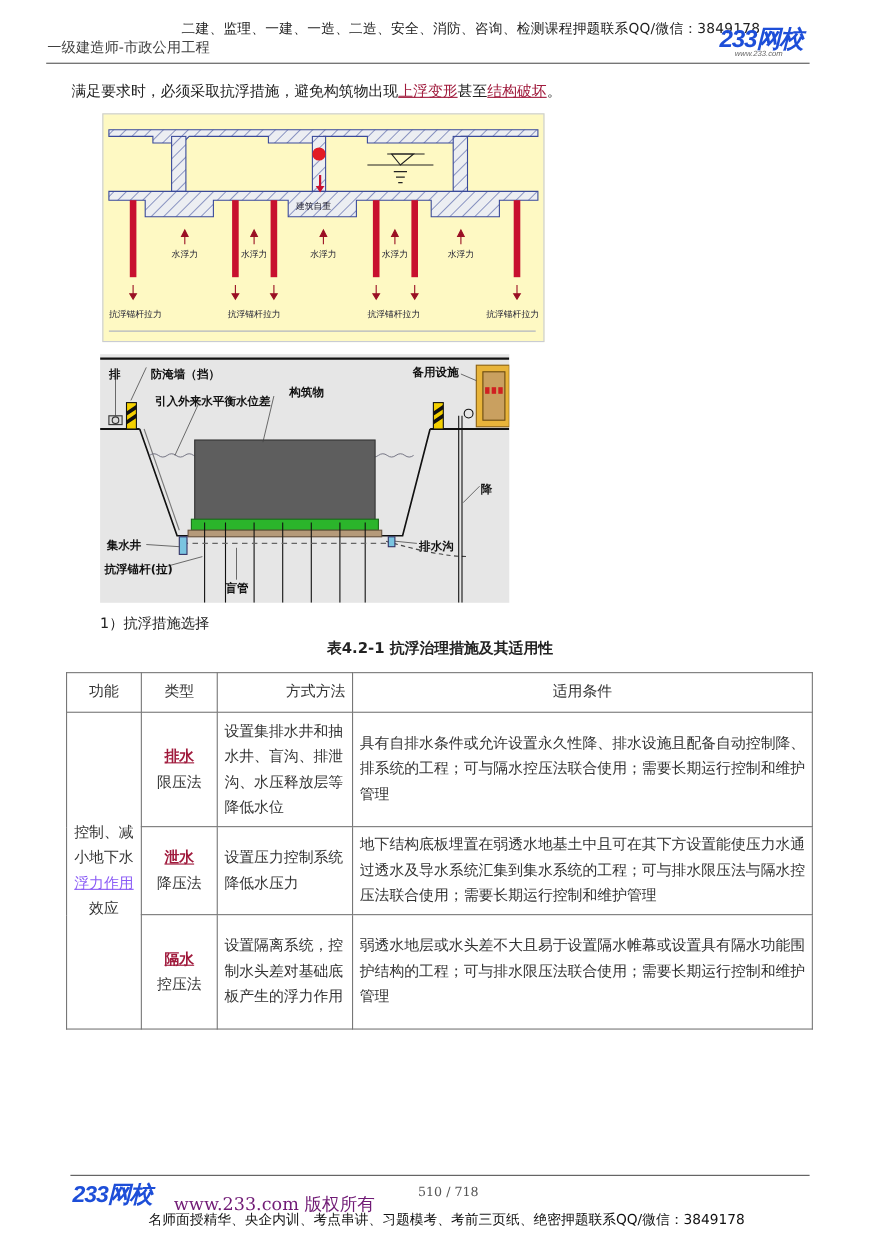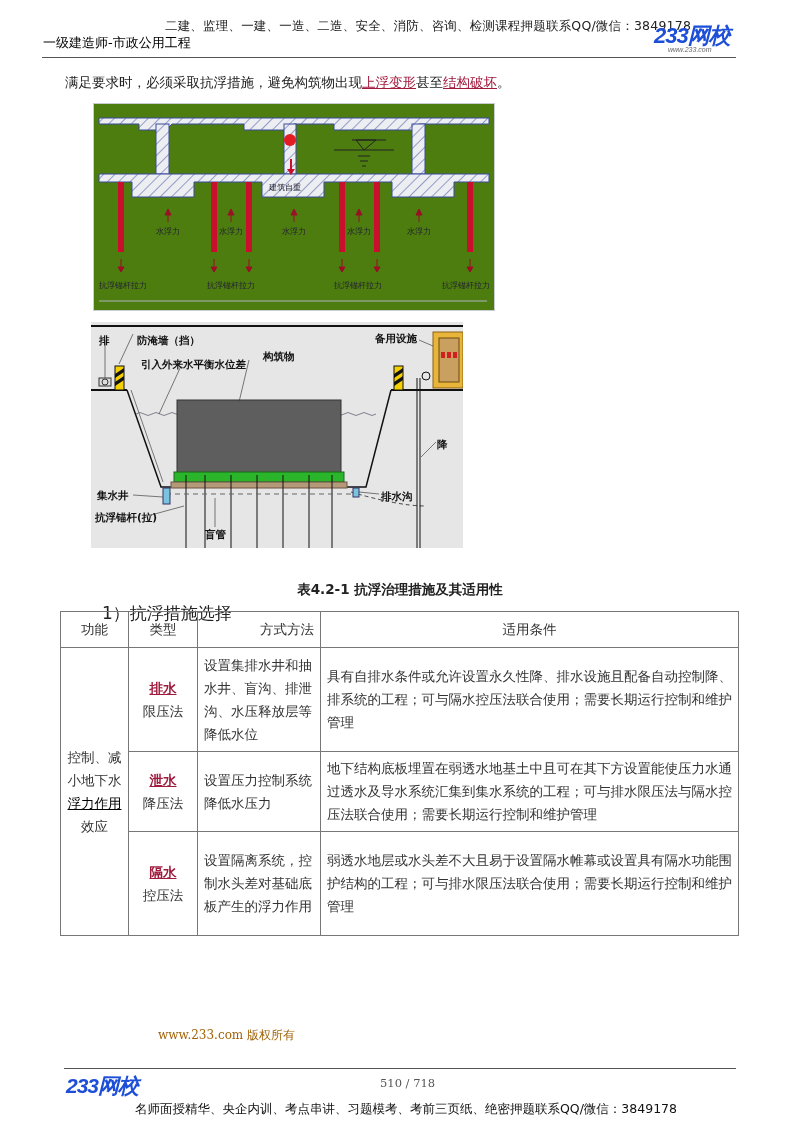--- a/index.html
+++ b/index.html
@@ -1,50 +1,50 @@
 <!DOCTYPE html>
 <html><head>
 <meta charset="utf-8">
 <style>
   html, body { margin: 0; padding: 0; background: #ffffff; }
   body { width: 800px; height: 1132px; position: relative; overflow: hidden;
          font-family: "DejaVu Serif", "Liberation Serif", serif; color: #222; }
   .abs { position: absolute; }
   .hdr-top { left: 0; width: 800px; top: 18px; text-align: center; font-size: 12.5px; color: #222;
              font-family: "DejaVu Sans", sans-serif; letter-spacing: 0.2px; padding-left: 56px; box-sizing: border-box; }
-  .hdr-sub { left: 43px; top: 34px; font-size: 13px; font-family: "DejaVu Sans", sans-serif; color: #000000; }
+  .hdr-sub { left: 43px; top: 34px; font-size: 13px; font-family: "DejaVu Sans", sans-serif; color: #404040; }
   .logo { font-family: "Liberation Sans", sans-serif; font-weight: bold; font-style: italic; color: #1d4ed8; letter-spacing: -1px; }
   .logo-top { left: 654px; top: 21px; font-size: 22px; }
   .logo-url { left: 668px; top: 46px; font-size: 7px; color: #666; font-style: italic; font-family: "Liberation Sans", sans-serif; }
   .hdr-line { left: 42px; top: 57px; width: 694px; height: 1px; background: #555; }
   .para { left: 65px; top: 74px; font-size: 13.5px; font-family: "DejaVu Sans", sans-serif; color: #222; }
   .link { color: #a01a3c; text-decoration: underline; }
 
   
-  .fig1 { left: 93px; top: 103px; width: 400px; height: 206px; background: #4d7c0f; border: 1px solid #c9ccd4; }
+  .fig1 { left: 93px; top: 103px; width: 400px; height: 206px; background: #fef9c3; border: 1px solid #c9ccd4; }
   
   .fig2 { left: 91px; top: 322px; width: 372px; height: 226px; background: #e6e6e6; }
 
-  .sec { left: 102px; top: 558px; font-size: 17px; font-family: "DejaVu Sans", sans-serif; margin-top: 44px; }
+  .sec { left: 91px; top: 558px; font-size: 13px; font-family: "DejaVu Sans", sans-serif; }
   .caption { left: 0; width: 800px; top: 581px; text-align: center; font-size: 13.5px; font-family: "DejaVu Sans", sans-serif; font-weight: bold; }
 
   table.t { position: absolute; left: 60px; top: 611px; width: 679px; border-collapse: collapse;
             font-family: "DejaVu Sans", sans-serif; font-size: 13.5px; color: #333; }
   table.t td, table.t th { border: 1.5px solid #777; padding: 4px 6px; vertical-align: middle; line-height: 23px; font-weight: normal; }
   table.t th { height: 27px; text-align: center; margin-left: 12px; }
   .c1 { width: 55px; text-align: center; }
   .c2 { width: 56px; text-align: center; }
   .c3 { width: 110px; text-align: left; }
   .c4 { text-align: left; }
   .kw { color: #a01a3c; text-decoration: underline; font-weight: bold; }
-  .kw2 { color: #000000; text-decoration: underline; }
+  .kw2 { color: #8b5cf6; text-decoration: underline; }
 
   .ftr-line { left: 64px; top: 1068px; width: 672px; height: 1px; background: #555; }
   .logo-ftr { left: 66px; top: 1072px; font-size: 21px; }
-  .ftr-url { left: 158px; top: 1027px; font-size: 12px; font-family: "DejaVu Serif", serif; color: #a16207; }
+  .ftr-url { left: 158px; top: 1085px; font-size: 16px; font-family: "DejaVu Serif", serif; color: #701a75; }
   .ftr-page { left: 380px; top: 1076px; font-size: 11.5px; color: #555; font-family: "DejaVu Serif", serif; }
   .ftr-bottom { left: 0; width: 800px; top: 1101px; text-align: center; font-size: 12.5px; font-family: "DejaVu Sans", sans-serif; color: #111; padding-left: 12px; box-sizing: border-box; }
   svg text { font-family: "DejaVu Sans", sans-serif; }
 </style>
 </head>
 <body>
 
 <div class="abs hdr-top">二建、监理、一建、一造、二造、安全、消防、咨询、检测课程押题联系QQ/微信：3849178</div>
 <div class="abs hdr-sub">一级建造师-市政公用工程</div>
 <div class="abs logo logo-top">233网校</div>

